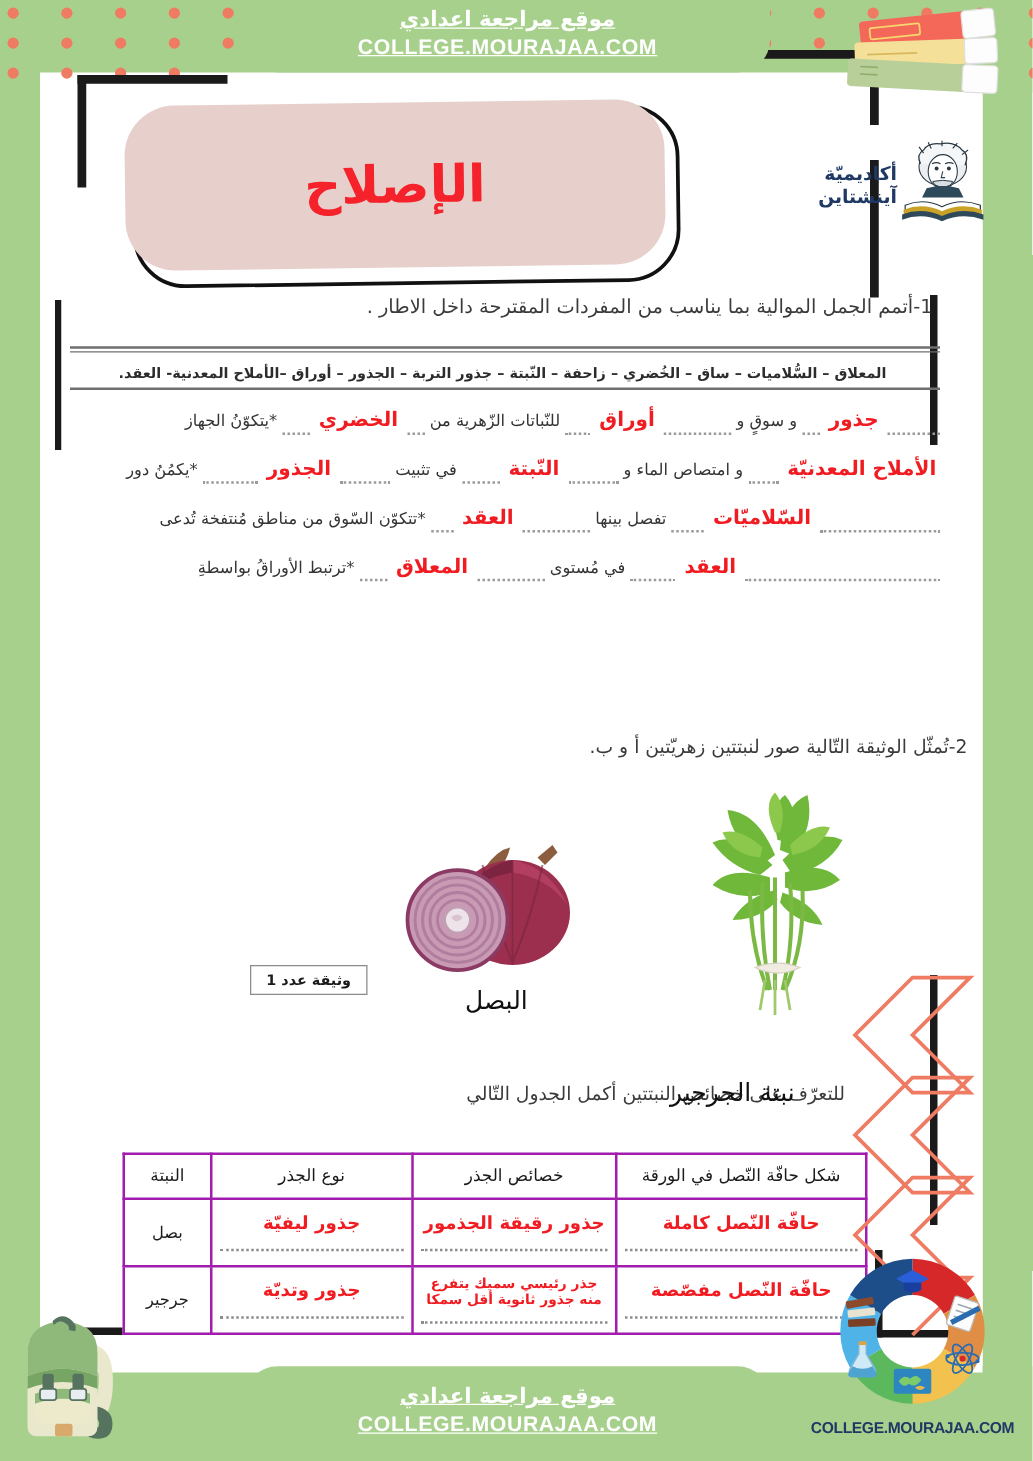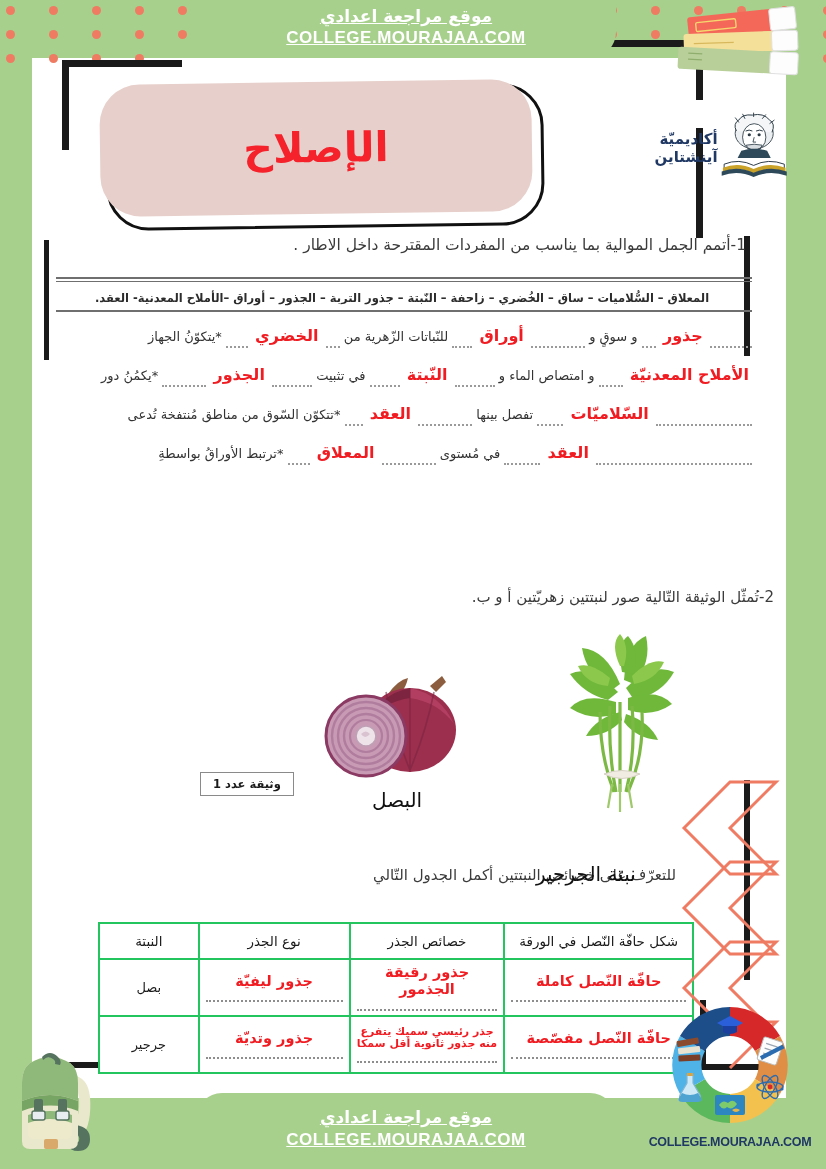--- a/index.html
+++ b/index.html
@@ -87,23 +87,23 @@
   .doc-tag{position:absolute;left:200px;top:772px;border:1px solid #8a8a8a;background:#fff;
     padding:4px 12px;font-size:11.5px;font-weight:bold;color:#1a1a1a;z-index:7;}
   .cap{position:absolute;font-size:20px;color:#111;z-index:7;}
 
   
   .tbl-instr{position:absolute;right:150px;top:866px;font-size:15px;color:#3b3b3b;z-index:6;text-align:right;}
 
   
   table.dt{position:absolute;left:98px;top:922px;width:596px;border-collapse:collapse;z-index:6;
     background:#fff;}
-  table.dt th,table.dt td{border:2px solid #22c55e;text-align:center;vertical-align:middle;}
+  table.dt th,table.dt td{border:2px solid #a21caf;text-align:center;vertical-align:middle;}
   table.dt th{font-size:13.5px;font-weight:normal;color:#1a1a1a;padding:4px 2px;height:26px;}
-  table.dt td.plant{font-size:13px;color:#1a1a1a;width:62px;padding:20px;}
+  table.dt td.plant{font-size:13px;color:#1a1a1a;width:62px;padding:4px;}
   table.dt td.fill{padding:4px 6px;height:44px;position:relative;}
   .cellans{color:#f01c22;font-weight:bold;font-size:14.5px;line-height:1.15;display:block;}
   .cellans.sm{font-size:11px;line-height:1.12;}
   .celldots{display:block;border-bottom:2px dotted #8d8d8d;height:8px;margin-top:3px;}
 
   svg{display:block;}
 </style>
 </head>
 <body>
 

